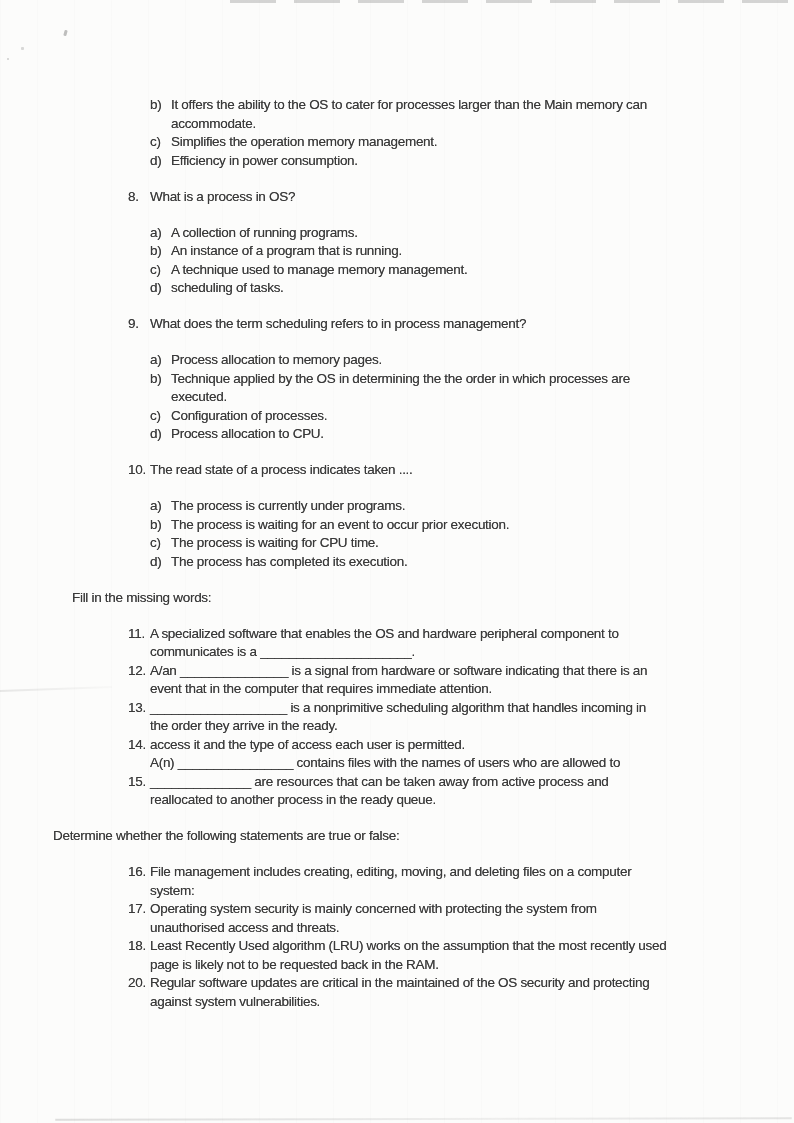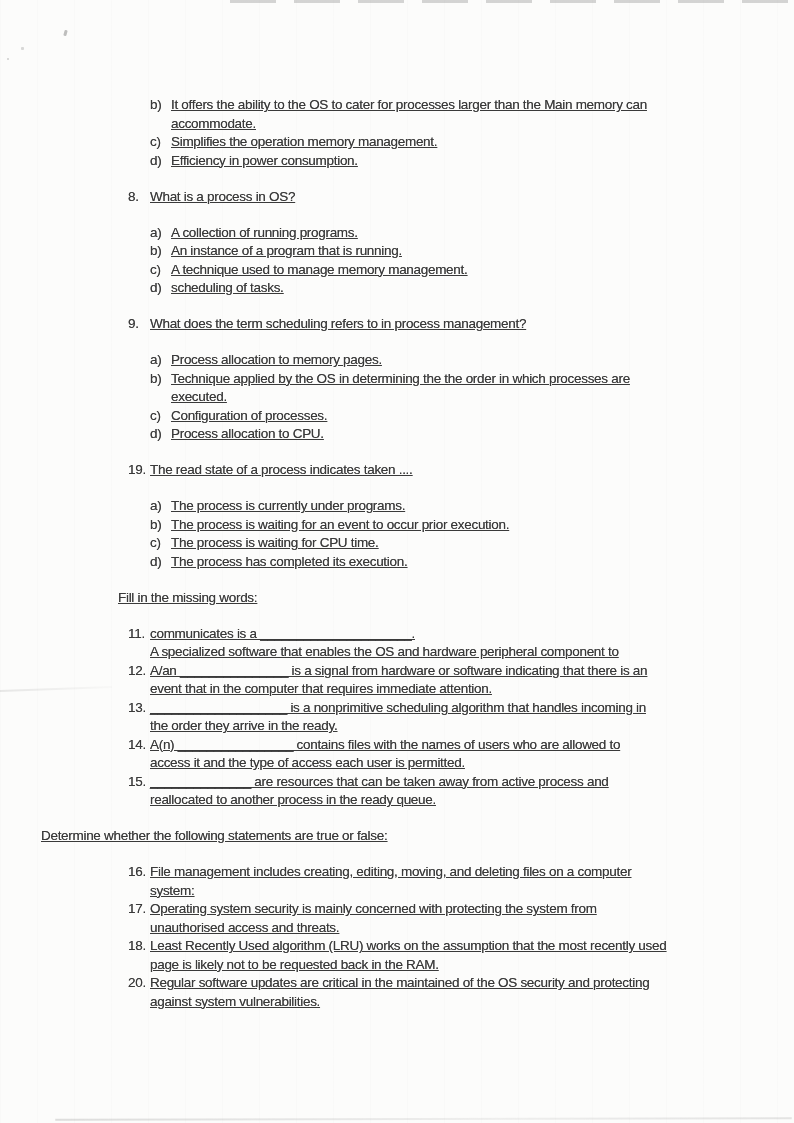--- a/index.html
+++ b/index.html
@@ -22,21 +22,21 @@
     position:absolute;top:96px;left:0;width:100%;
     font-size:13.5px;line-height:18.5px;letter-spacing:-0.3px;
     text-shadow:0 0 0.5px rgba(70,70,70,0.75);
   }
   .block{margin-bottom:17.5px;}
   .row{display:flex;align-items:flex-start;}
   .options{margin-left:150px;}
   .options .label{width:21px;flex:none;}
   .question,.numbered{margin-left:128px;}
   .question .label,.numbered .label{width:22px;flex:none;}
-  .line{white-space:pre;text-decoration:underline;}
+  .line{white-space:pre;}
   
   .art{position:absolute;pointer-events:none;}
   .top-edge{
     top:0;left:230px;right:0;height:3px;opacity:.55;
     background:repeating-linear-gradient(90deg, rgba(105,105,105,.5) 0 46px, rgba(105,105,105,0) 46px 64px);
     filter:blur(.3px);
   }
   .bottom-edge{
     bottom:3px;left:55px;right:2px;height:2px;opacity:.5;
     background:linear-gradient(90deg, rgba(115,115,115,.45), rgba(160,160,160,.3) 60%, rgba(130,130,130,.4));
@@ -151,21 +151,21 @@
         </div>
         <div class="row">
           <span class="label">d)</span>
           <div class="lines">
             <div class="line">Process allocation to CPU.</div>
           </div>
         </div>
       </div>
       <div class="block question">
         <div class="row">
-          <span class="label">19.</span>
+          <span class="label">10.</span>
           <div class="lines">
             <div class="line">The read state of a process indicates taken ....</div>
           </div>
         </div>
       </div>
       <div class="block options">
         <div class="row">
           <span class="label">a)</span>
           <div class="lines">
             <div class="line">The process is currently under programs.</div>
@@ -183,65 +183,65 @@
             <div class="line">The process is waiting for CPU time.</div>
           </div>
         </div>
         <div class="row">
           <span class="label">d)</span>
           <div class="lines">
             <div class="line">The process has completed its execution.</div>
           </div>
         </div>
       </div>
-      <div class="block heading" style="margin-left: 118px;">
+      <div class="block heading" style="margin-left: 72px;">
         <div class="row">
           <div class="lines">
             <div class="line">Fill in the missing words:</div>
           </div>
         </div>
       </div>
       <div class="block numbered">
         <div class="row">
           <span class="label">11.</span>
           <div class="lines">
+            <div class="line">A specialized software that enables the OS and hardware peripheral component to</div>
             <div class="line">communicates is a _____________________.</div>
-            <div class="line">A specialized software that enables the OS and hardware peripheral component to</div>
           </div>
         </div>
         <div class="row">
           <span class="label">12.</span>
           <div class="lines">
             <div class="line">A/an _______________ is a signal from hardware or software indicating that there is an</div>
             <div class="line">event that in the computer that requires immediate attention.</div>
           </div>
         </div>
         <div class="row">
           <span class="label">13.</span>
           <div class="lines">
             <div class="line">___________________ is a nonprimitive scheduling algorithm that handles incoming in</div>
             <div class="line">the order they arrive in the ready.</div>
           </div>
         </div>
         <div class="row">
           <span class="label">14.</span>
           <div class="lines">
+            <div class="line">access it and the type of access each user is permitted.</div>
             <div class="line">A(n) ________________ contains files with the names of users who are allowed to</div>
-            <div class="line">access it and the type of access each user is permitted.</div>
           </div>
         </div>
         <div class="row">
           <span class="label">15.</span>
           <div class="lines">
             <div class="line">______________ are resources that can be taken away from active process and</div>
             <div class="line">reallocated to another process in the ready queue.</div>
           </div>
         </div>
       </div>
-      <div class="block heading" style="margin-left: 41px;">
+      <div class="block heading" style="margin-left: 53px;">
         <div class="row">
           <div class="lines">
             <div class="line">Determine whether the following statements are true or false:</div>
           </div>
         </div>
       </div>
       <div class="block numbered">
         <div class="row">
           <span class="label">16.</span>
           <div class="lines">

